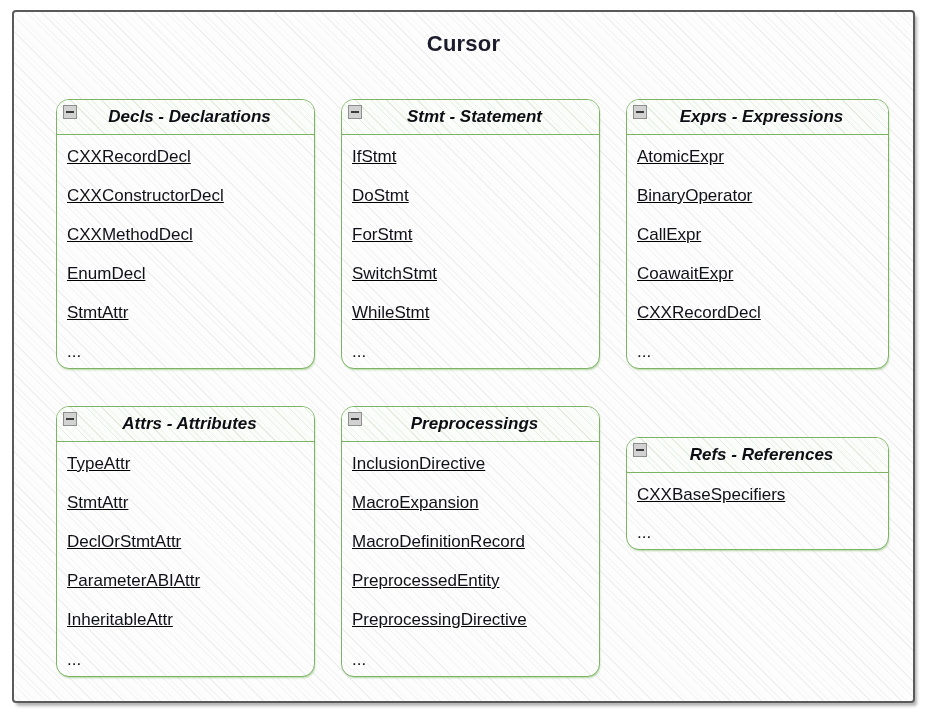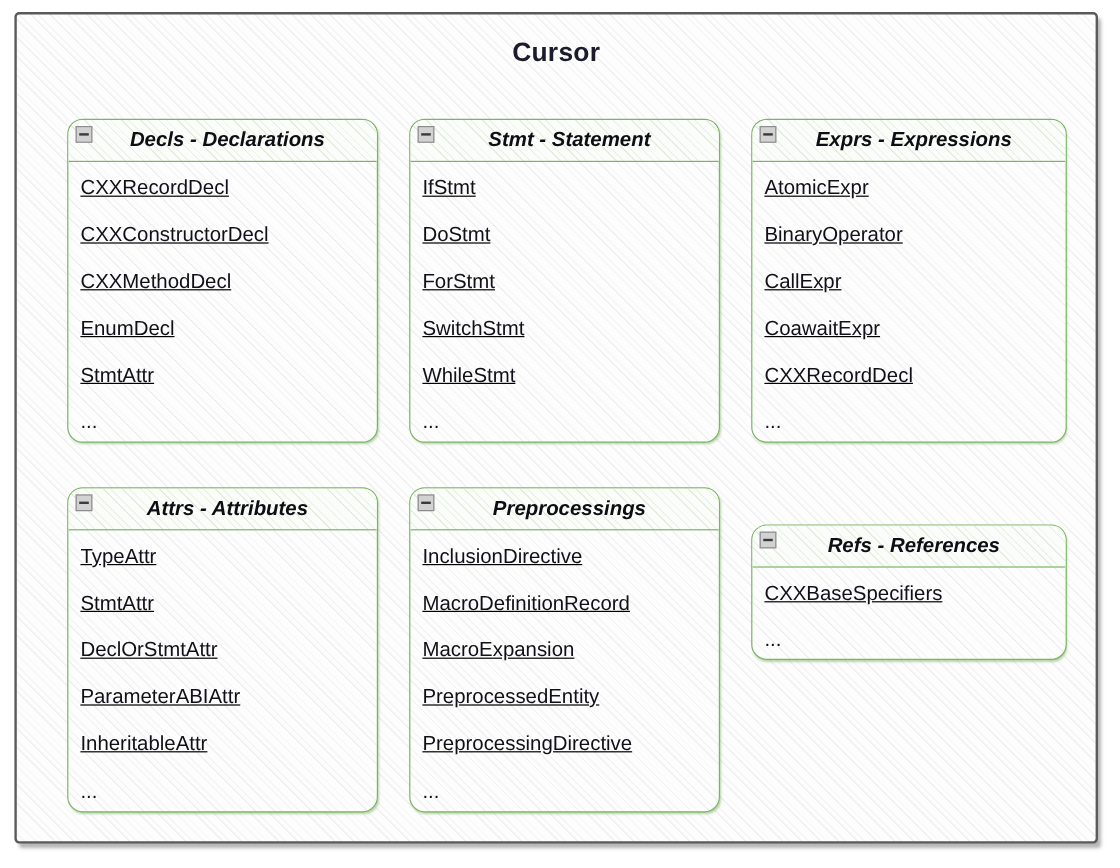--- a/index.html
+++ b/index.html
@@ -238,22 +238,22 @@
 
     <div class="package hatch" id="pkg-preprocessings">
       <div class="pkg-header hatch-green">
         <span class="collapse-icon">
             <span class="bar"></span>
           </span>
         <span class="pkg-title">Preprocessings</span>
       </div>
       <div class="pkg-body">
         <div class="pkg-item">InclusionDirective</div>
+        <div class="pkg-item">MacroExpansion</div>
         <div class="pkg-item">MacroDefinitionRecord</div>
-        <div class="pkg-item">MacroExpansion</div>
         <div class="pkg-item">PreprocessedEntity</div>
         <div class="pkg-item">PreprocessingDirective</div>
         <div class="pkg-ellipsis">...</div>
       </div>
     </div>
 
     <div class="package hatch" id="pkg-refs">
       <div class="pkg-header hatch-green">
         <span class="collapse-icon">
             <span class="bar"></span>

